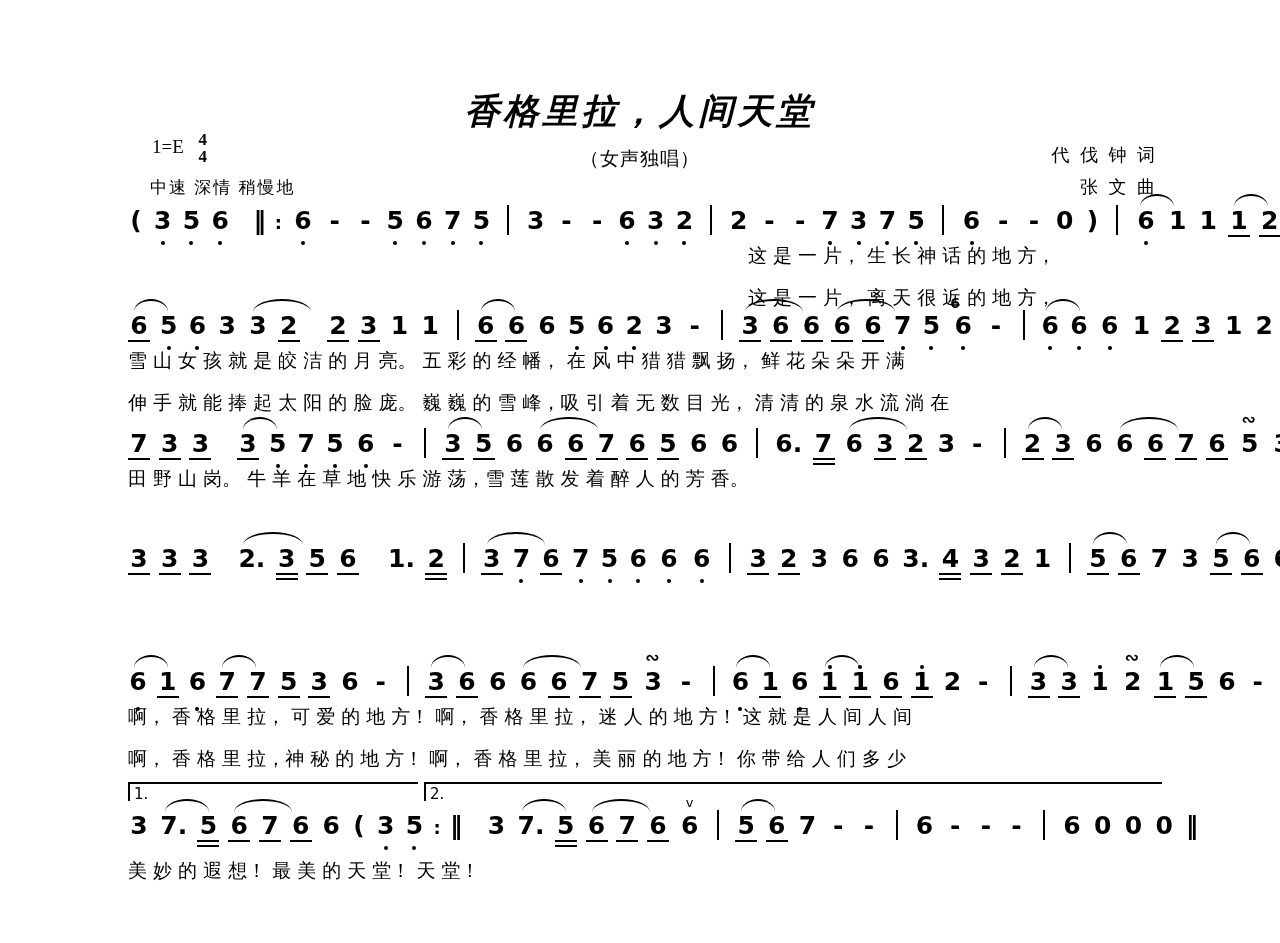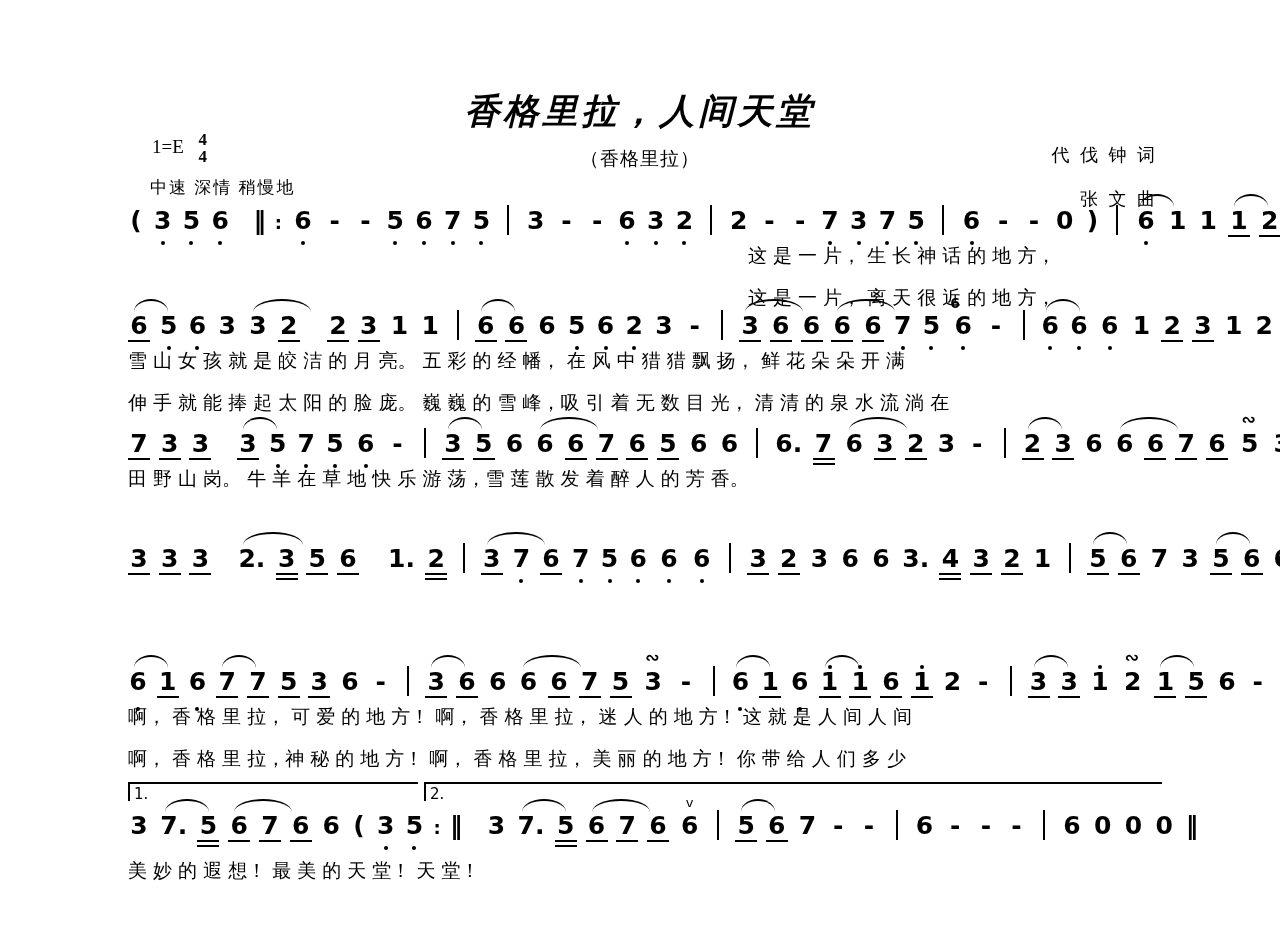--- a/index.html
+++ b/index.html
@@ -73,21 +73,21 @@
   }
 
   .credit {
     position: absolute;
     right: 122px;
     font-size: 18px;
     letter-spacing: 3px;
     white-space: nowrap;
   }
   .credit.c1 { top: 143px; }
-  .credit.c2 { top: 187px; text-align: center; }
+  .credit.c2 { top: 175px; text-align: center; }
 
   
   .system {
     position: absolute;
     left: 128px;
     width: 1032px;
   }
 
   .notes {
     font-family: "DejaVu Sans", sans-serif;
@@ -214,21 +214,21 @@
     font-size: 13px;
     font-weight: normal;
   }
 </style>
 </head>
 <body>
 
 <div class="sheet">
 
   <div class="title">香格里拉，人间天堂</div>
-  <div class="subtitle">（香格里拉）</div>
+  <div class="subtitle">（女声独唱）</div>
 
   <div class="keysig">
     <span>1=E</span>
     <span class="frac">
       <span class="num">4</span>
       <span class="den">4</span>
     </span>
   </div>
 
   <div class="tempo">中速 深情 稍慢地</div>

